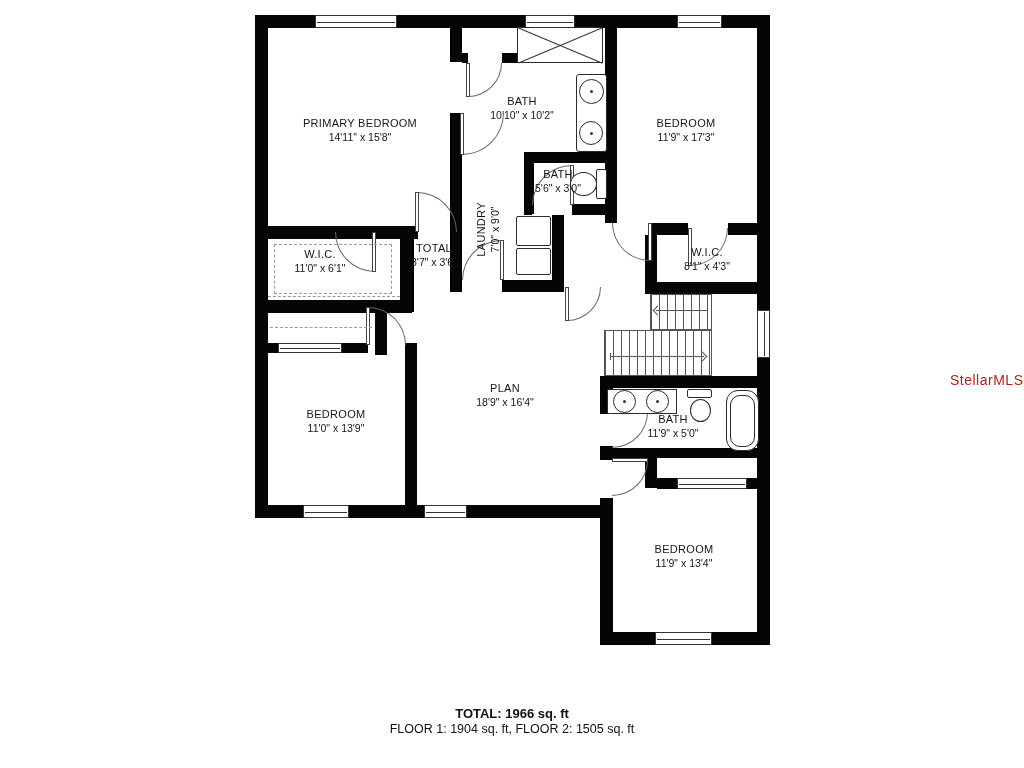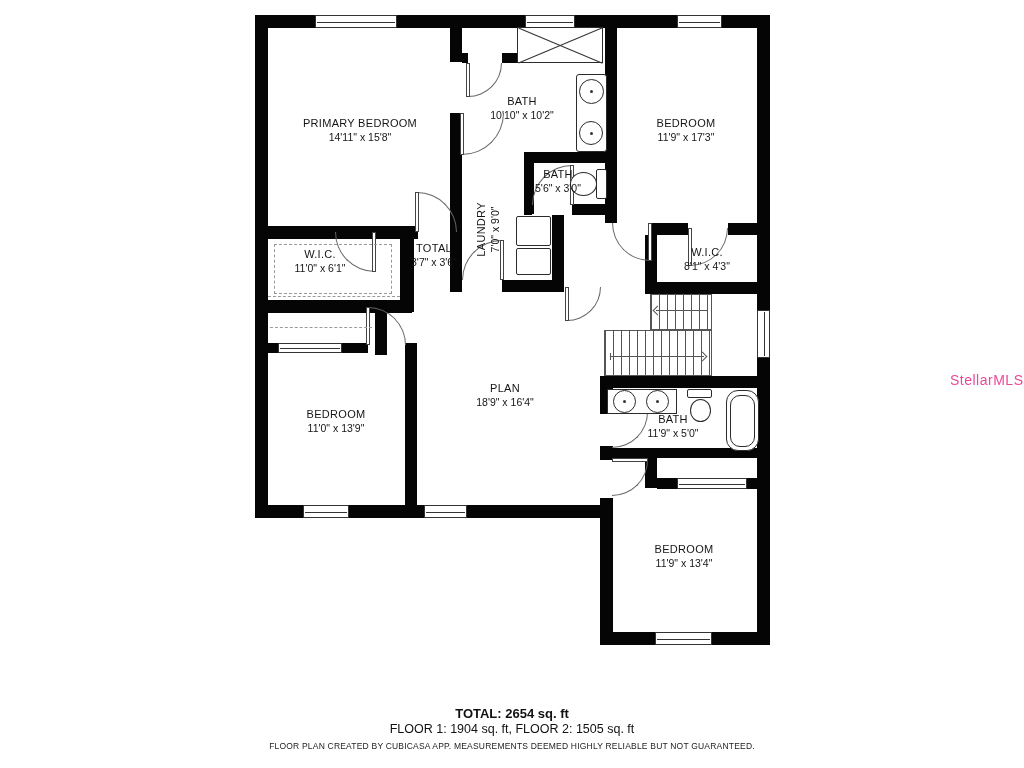--- a/index.html
+++ b/index.html
@@ -37,21 +37,21 @@
   .xline{position:absolute;top:50%;left:-4%;width:108%;height:1px;background:#333;transform-origin:50% 50%}
   
   .room-label{position:absolute;text-align:center;color:#151515;line-height:1.25}
   .rname{font-size:11px;letter-spacing:.3px;white-space:nowrap}
   .rdims{font-size:10.5px;white-space:nowrap}
   .vert{transform:rotate(-90deg)}
   .footer{position:absolute;left:0;width:1024px;text-align:center}
   .f1{top:706px;font-size:13px;font-weight:bold}
   .f2{top:722px;font-size:12.5px}
   .f3{top:741px;font-size:8.5px;letter-spacing:.2px;color:#222}
-  .watermark{position:absolute;left:950px;top:372px;font-size:14px;color:#ec4899;letter-spacing:.5px}
+  .watermark{position:absolute;left:950px;top:372px;font-size:14px;color:#b91c1c;letter-spacing:.5px}
 </style>
 </head>
 <body>
 
 <div class="plan">
 
   <div class="w" style="left:255px;top:15px;width:515px;height:13px"></div>
   <div class="w" style="left:255px;top:15px;width:13px;height:503px"></div>
   <div class="w" style="left:255px;top:505px;width:357px;height:13px"></div>
   <div class="w" style="left:757px;top:15px;width:13px;height:630px"></div>
@@ -215,18 +215,17 @@
   </div>
   <div class="room-label" style="left:628px;top:413px;width:90px">
     <div class="rname">BATH</div>
     <div class="rdims">11'9" x 5'0"</div>
   </div>
   <div class="room-label" style="left:634px;top:543px;width:100px">
     <div class="rname">BEDROOM</div>
     <div class="rdims">11'9" x 13'4"</div>
   </div>
 
-  <div class="footer f1">TOTAL: 2654 sq. ft</div>
+  <div class="footer f1">TOTAL: 1966 sq. ft</div>
   <div class="footer f2">FLOOR 1: 1904 sq. ft, FLOOR 2: 1505 sq. ft</div>
-  <div class="footer f3">FLOOR PLAN CREATED BY CUBICASA APP. MEASUREMENTS DEEMED HIGHLY RELIABLE BUT NOT GUARANTEED.</div>
   <div class="watermark">StellarMLS</div>
 
 </div>
 
 </body></html>

